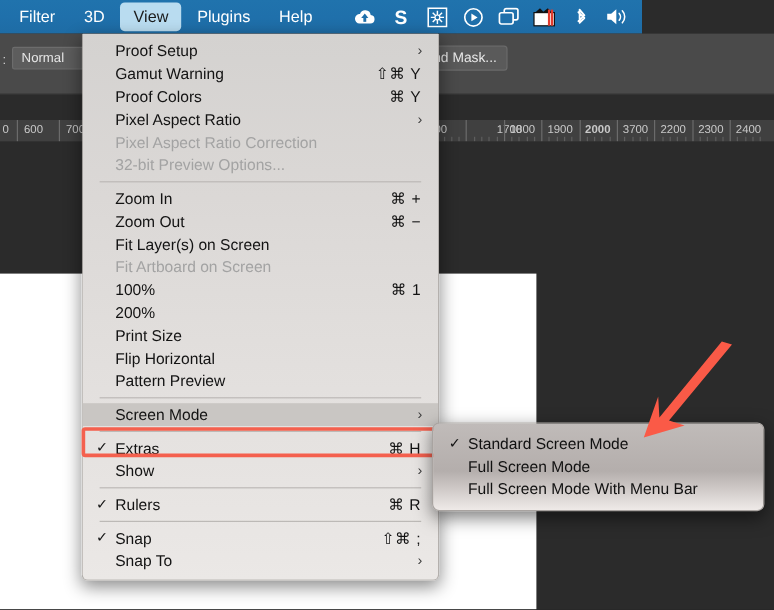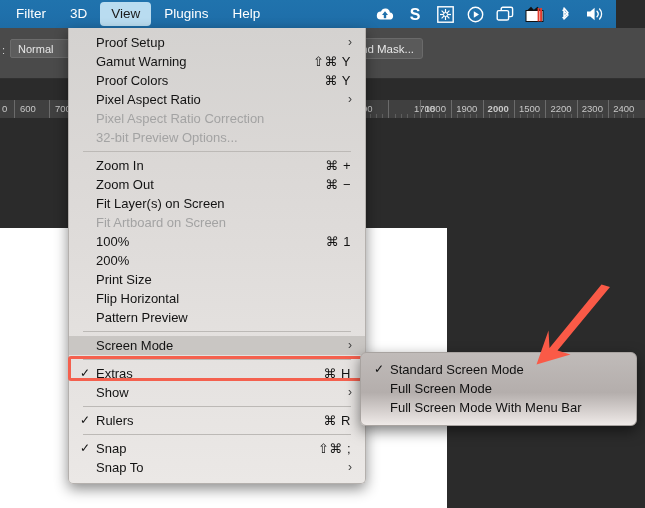--- a/index.html
+++ b/index.html
@@ -14,21 +14,21 @@
     overflow: hidden;
     font-family: "Liberation Sans", sans-serif;
     background: #2b2b2b;
     -webkit-font-smoothing: antialiased;
   }
 
   
   #menubar {
     position: absolute;
     left: 0; top: 0;
-    width: 616px; height: 28px;
+    width: 535px; height: 28px;
     background: linear-gradient(to bottom, #2073ad 0%, #1f70ab 50%, #1e6ca5 100%);
     display: flex;
     align-items: center;
   }
   .mb-item {
     color: #ffffff;
     font-size: 13.5px;
     padding: 3px 11px 4px 11px;
     margin: 0 1px;
     border-radius: 4px;
@@ -355,21 +355,21 @@
       <div class="rminor" style="left: 489px;"></div>
       <div class="rminor" style="left: 495px;"></div>
       <div class="rminor" style="left: 501px;"></div>
       <div class="rminor" style="left: 508px;"></div>
       <div class="rlabel" style="left: 487.6px; font-weight: bold;">2000</div>
       <div class="rtick" style="left: 514px;"></div>
       <div class="rminor" style="left: 520px;"></div>
       <div class="rminor" style="left: 527px;"></div>
       <div class="rminor" style="left: 533px;"></div>
       <div class="rminor" style="left: 539px;"></div>
-      <div class="rlabel" style="left: 519px;">1500</div>
+      <div class="rlabel" style="left: 519px;">3700</div>
       <div class="rtick" style="left: 545.4px;"></div>
       <div class="rminor" style="left: 552px;"></div>
       <div class="rminor" style="left: 558px;"></div>
       <div class="rminor" style="left: 564px;"></div>
       <div class="rminor" style="left: 571px;"></div>
       <div class="rlabel" style="left: 550.4px;">2200</div>
       <div class="rtick" style="left: 576.8px;"></div>
       <div class="rminor" style="left: 583px;"></div>
       <div class="rminor" style="left: 589px;"></div>
       <div class="rminor" style="left: 596px;"></div>

